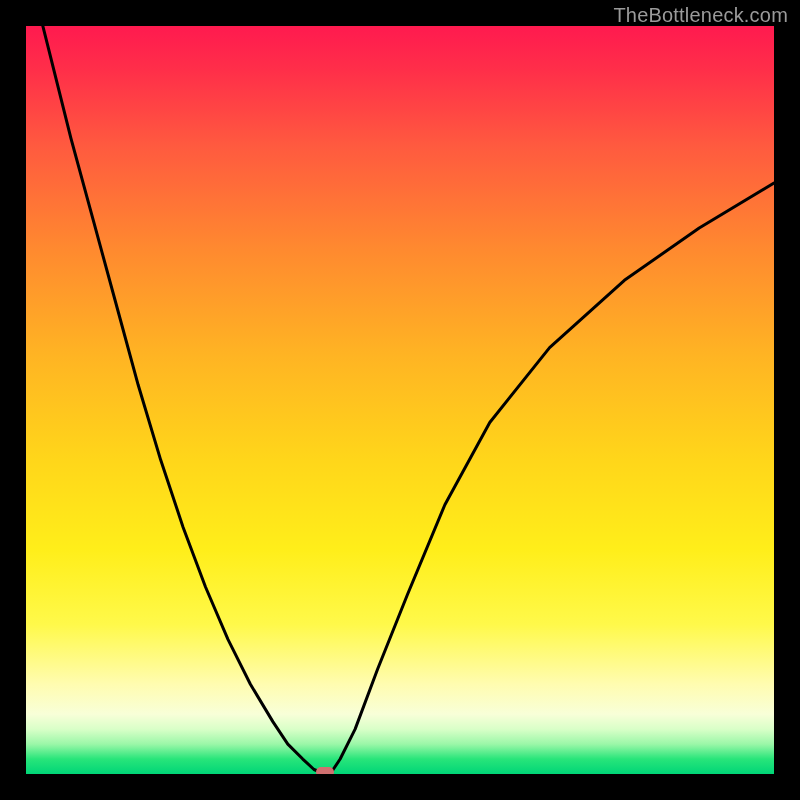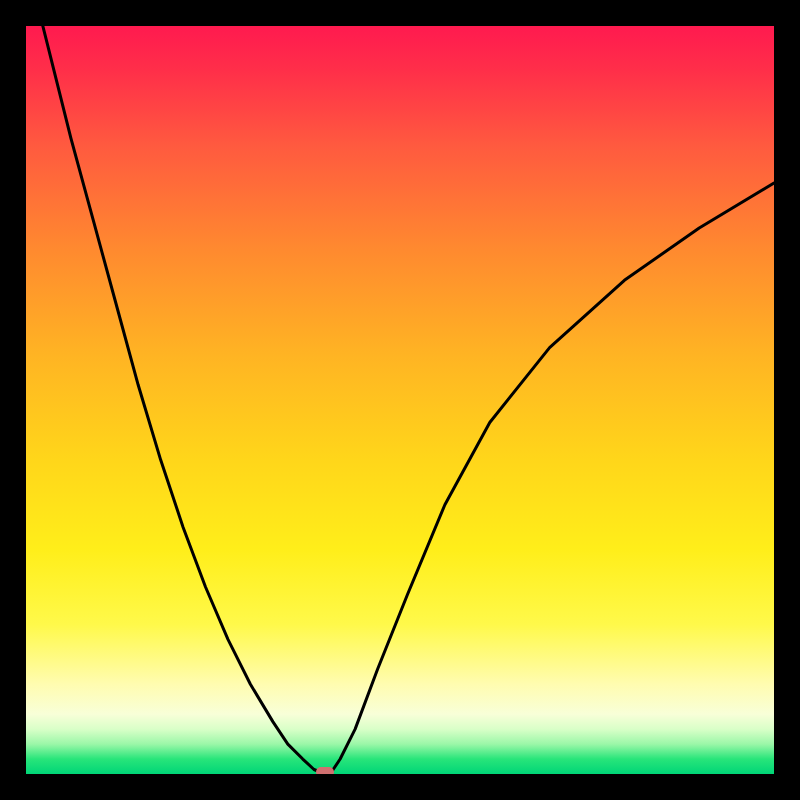--- a/index.html
+++ b/index.html
@@ -81,13 +81,14 @@
 <body>
 
 <div class="frame">
   <div class="plot">
     <div class="gradient"></div>
     <svg class="curve" viewBox="0 0 748 748" preserveAspectRatio="none">
       <path id="curve-path" fill="none" stroke="#000" stroke-width="3" stroke-linecap="round" stroke-linejoin="round" d="M0.00 -67.32 L22.44 22.44 L44.88 112.20 L67.32 194.48 L89.76 276.76 L112.20 359.04 L134.64 433.84 L157.08 501.16 L179.52 561.00 L201.96 613.36 L224.40 658.24 L246.84 695.64 L261.80 718.08 L276.76 733.04 L287.98 743.51 L295.46 746.50 L299.20 746.50 L306.68 744.26 L314.16 733.04 L329.12 703.12 L351.56 643.28 L381.48 568.48 L418.88 478.72 L463.76 396.44 L523.60 321.64 L598.40 254.32 L673.20 201.96 L748.00 157.08"></path>
     </svg>
     <div id="marker" class="marker" style="left: 299.2px; top: 745.756px;"></div>
   </div>
+  <div class="watermark">TheBottleneck.com</div>
 </div>
 
 </body></html>

